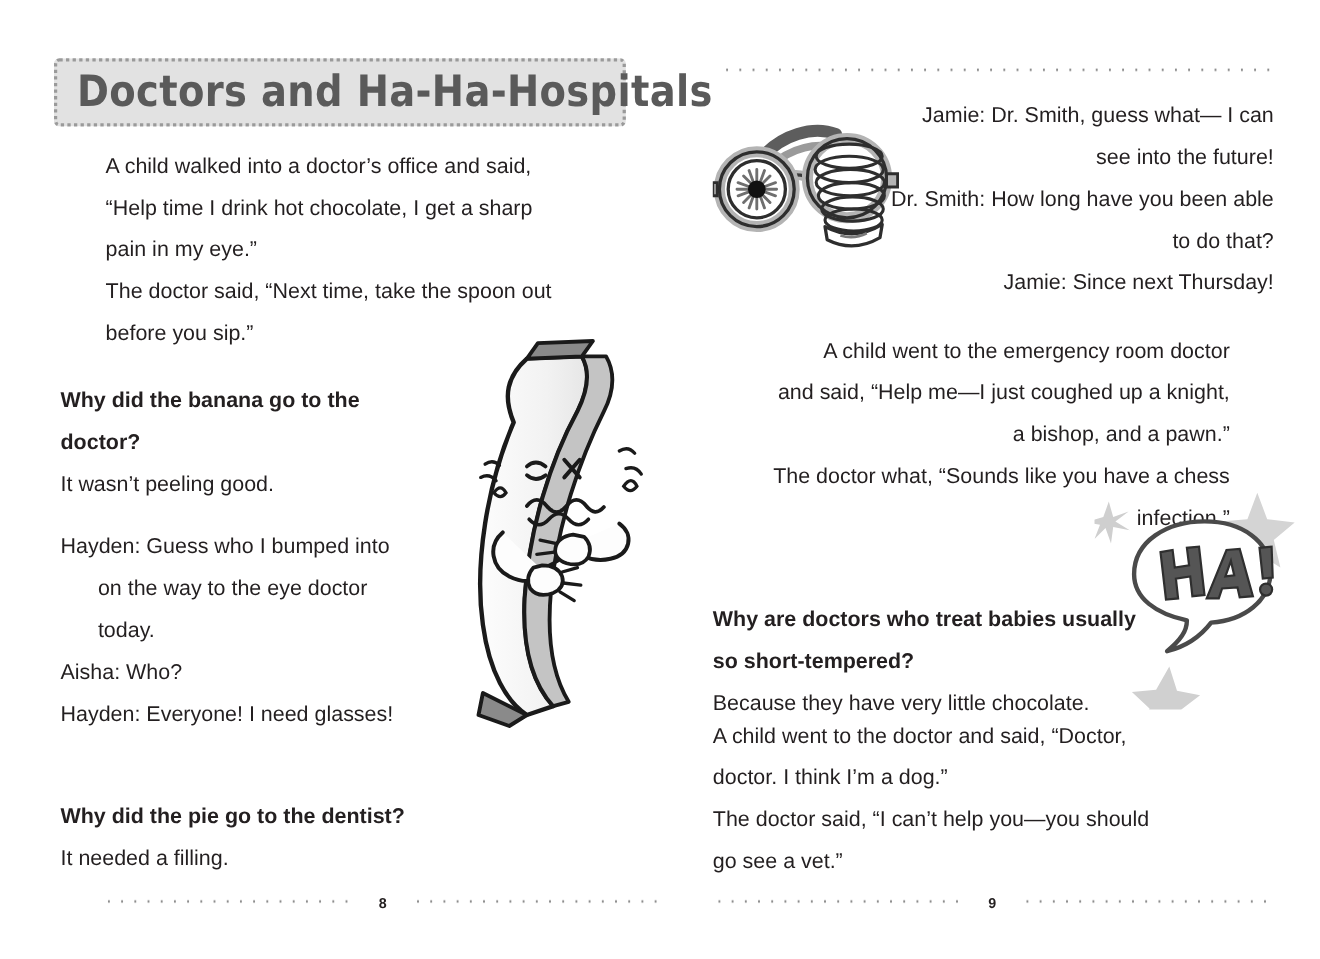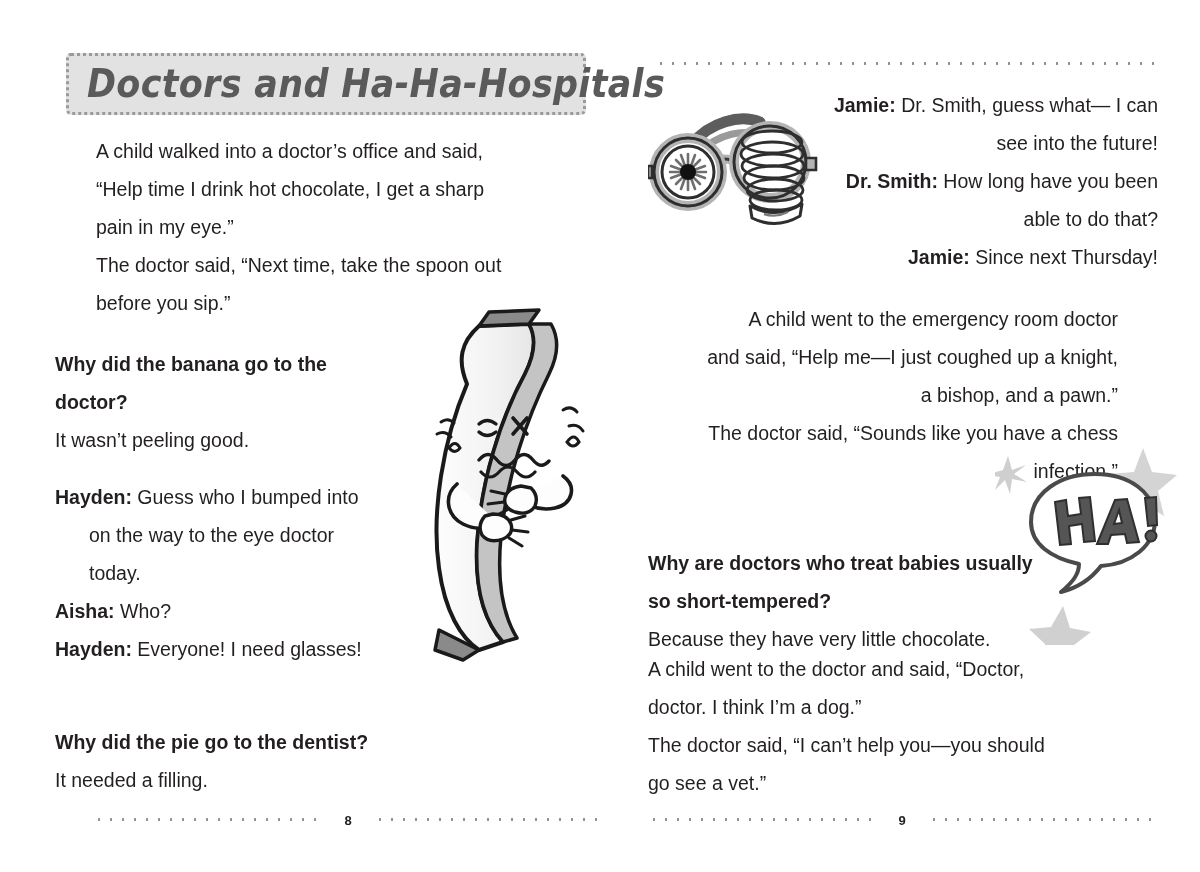--- a/index.html
+++ b/index.html
@@ -27,32 +27,31 @@
     top: 0;
     width: 545px;
     height: 872px;
   }
   .page-left  { left: 45px; }
   .page-right { left: 630px; }
 
   
   .title-banner {
     position: absolute;
-    left: 21px;
+    left: 4px;
     top: 53px;
     width: 520px;
     height: 62px;
     background: #e2e2e2;
     border: 3px dotted #9a9a9a;
     border-radius: 5px;
     box-sizing: border-box;
     display: flex;
     align-items: center;
     justify-content: flex-start;
-    font-style: italic;
   }
   .title-text {
     font-family: "DejaVu Sans", sans-serif;
     font-weight: bold;
     font-size: 35px;
     letter-spacing: 0.3px;
     color: #5a5a5a;
     padding-left: 18px;
     white-space: nowrap;
     transform: scaleY(1.12);
@@ -97,21 +96,21 @@
 
   
   .blk {
     position: absolute;
     font-size: 19.5px;
     line-height: 38px;
     color: #231f20;
   }
   .blk p { margin: 0; }
   .blk .q { font-weight: bold; }
-  .spk { font-weight: bold; }
+  .spk { font-weight: normal; }
 
   
   .dlg p {
     padding-left: 34px;
     text-indent: -34px;
   }
   .dlg.right {
     text-align: right;
   }
   .dlg.right p {
@@ -294,21 +293,21 @@
       <p>
         <span class="spk">Jamie:</span>
         <span>Since next Thursday!</span>
       </p>
     </div>
 
     <div class="blk r-chess">
       <p>A child went to the emergency room doctor</p>
       <p>and said, “Help me—I just coughed up a knight,</p>
       <p>a bishop, and a pawn.”</p>
-      <p>The doctor said, “Sounds like you have a chess</p>
+      <p>The doctor what, “Sounds like you have a chess</p>
       <p>infection.”</p>
     </div>
 
     <div class="blk r-babies">
       <p class="q">Why are doctors who treat babies usually so short-tempered?</p>
       <p>Because they have very little chocolate.</p>
     </div>
 
     <div class="blk r-vet">
       <p>A child went to the doctor and said, “Doctor,</p>

